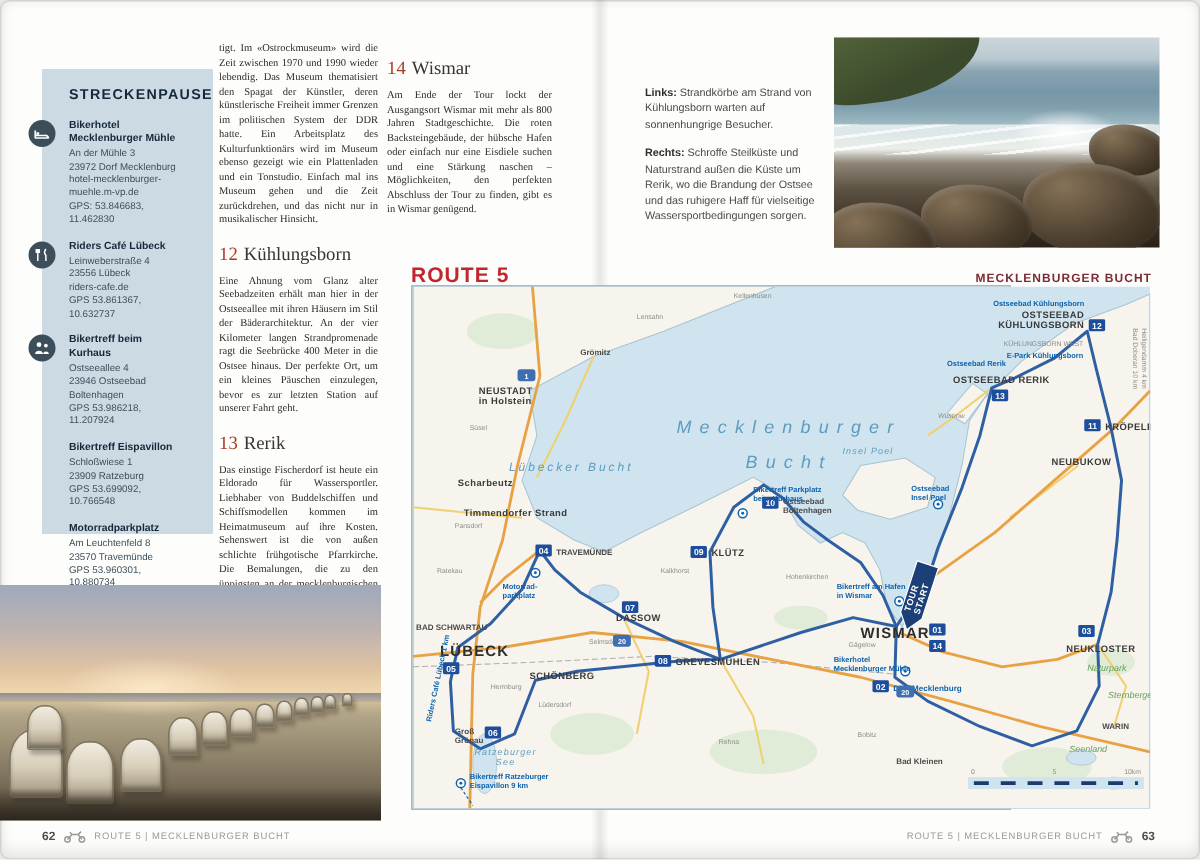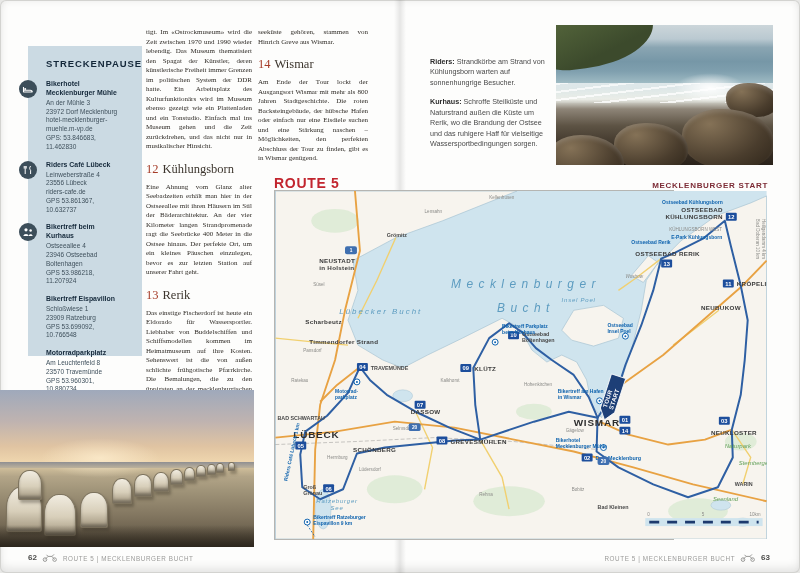--- a/index.html
+++ b/index.html
@@ -82,21 +82,21 @@
   .t-marker{font-size:5.8px;font-weight:bold;fill:#fff}
   .t-water-lg{font-size:12px;font-style:italic;fill:#5d9cc0;letter-spacing:5.5px}
   .t-water-md{font-size:8px;font-style:italic;fill:#5d9cc0;letter-spacing:2px}
   .t-water-sm{font-size:6px;font-style:italic;fill:#5d9cc0;letter-spacing:.8px}
   .t-green{font-size:6px;font-style:italic;fill:#63a05a}
   .t-shield{font-size:4.8px;font-weight:bold;fill:#fff}
   .t-tour{font-size:6px;font-weight:bold;fill:#fff;letter-spacing:.4px}
 
   
   .footer{position:absolute;bottom:11px;font-size:6.3px;letter-spacing:.6px;color:#9a9a98;
-     display:flex;align-items:flex-end;gap:5px}
+     display:flex;align-items:center;gap:5px}
   .f-left{left:28px}
   .f-right{right:30px}
   .f-num{font-size:8px;font-weight:bold;color:#4c4c4a;letter-spacing:0}
 </style>
 </head>
 <body>
 
 <div class="page">
   <div class="gutter"></div>
 
@@ -163,43 +163,42 @@
 
   <div class="col col1">
     <p>tigt. Im «Ostrockmuseum» wird die Zeit zwischen 1970 und 1990 wieder lebendig. Das Museum thematisiert den Spagat der Künstler, deren künstlerische Freiheit immer Grenzen im politischen System der DDR hatte. Ein Arbeitsplatz des Kulturfunktionärs wird im Museum ebenso gezeigt wie ein Plattenladen und ein Tonstudio. Einfach mal ins Museum gehen und die Zeit zurückdrehen, und das nicht nur in musikalischer Hinsicht.</p>
     <h3 class="sec"><span class="num">12</span><span>Kühlungsborn</span></h3>
     <p>Eine Ahnung vom Glanz alter Seebadzeiten erhält man hier in der Ostseeallee mit ihren Häusern im Stil der Bäderarchitektur. An der vier Kilometer langen Strandpromenade ragt die Seebrücke 400 Meter in die Ostsee hinaus. Der perfekte Ort, um ein kleines Päuschen einzulegen, bevor es zur letzten Station auf unserer Fahrt geht.</p>
     <h3 class="sec"><span class="num">13</span><span>Rerik</span></h3>
     <p>Das einstige Fischerdorf ist heute ein Eldorado für Wassersportler. Liebhaber von Buddelschiffen und Schiffsmodellen kommen im Heimatmuseum auf ihre Kosten. Sehenswert ist die von außen schlichte frühgotische Pfarrkirche. Die Bemalungen, die zu den üppigsten an der mecklenburgischen Ost-</p>
   </div>
 
   <div class="col col2">
-    <p>seeküste gehören, stammen von Hinrich Greve aus Wismar.</p>
     <h3 class="sec"><span class="num">14</span><span>Wismar</span></h3>
     <p>Am Ende der Tour lockt der Ausgangsort Wismar mit mehr als 800 Jahren Stadtgeschichte. Die roten Backsteingebäude, der hübsche Hafen oder einfach nur eine Eisdiele suchen und eine Stärkung naschen – Möglichkeiten, den perfekten Abschluss der Tour zu finden, gibt es in Wismar genügend.</p>
   </div>
 
   <div class="captions">
-    <p><span class="cap-label">Riders:</span><span> Strandkörbe am Strand von Kühlungsborn warten auf sonnenhungrige Besucher.</span></p>
-    <p><span class="cap-label">Kurhaus:</span><span> Schroffe Steilküste und Naturstrand außen die Küste um Rerik, wo die Brandung der Ostsee und das ruhigere Haff für vielseitige Wassersportbedingungen sorgen.</span></p>
+    <p><span class="cap-label">Links:</span><span> Strandkörbe am Strand von Kühlungsborn warten auf sonnenhungrige Besucher.</span></p>
+    <p><span class="cap-label">Rechts:</span><span> Schroffe Steilküste und Naturstrand außen die Küste um Rerik, wo die Brandung der Ostsee und das ruhigere Haff für vielseitige Wassersportbedingungen sorgen.</span></p>
   </div>
 
   <div class="photo-r">
     <div class="pr-foam"></div>
     <div class="pr-splash"></div>
     <div class="pr-rock" style="left:170px;top:58px;width:52px;height:34px"></div>
     <div class="pr-rock" style="left:126px;top:84px;width:92px;height:60px"></div>
     <div class="pr-rock" style="left:58px;top:98px;width:74px;height:48px"></div>
     <div class="pr-rock" style="left:-8px;top:110px;width:76px;height:52px"></div>
     <div class="pr-grass"></div>
   </div>
 
   <div class="map-header">
     <span class="mh-left">ROUTE 5</span>
-    <span class="mh-right">MECKLENBURGER START</span>
+    <span class="mh-right">MECKLENBURGER BUCHT</span>
   </div>
 
   <div class="map-box">
     <svg id="map-svg" width="492" height="348" viewBox="0 0 494 350">
 
       <rect x="0" y="0" width="494" height="350" fill="#cfe4ee"></rect>
 
       <path d="M0 0 L243 0 L168 30 L121 47 L78 70 L83 100 L73 130 L83 155 L108 170 L128 178 L153 165 L188 148 L228 128 L246 138 L258 160 L273 172 L288 165 L303 172 L313 190 L318 215 L328 228 L338 208 L348 190 L358 160 L368 120 L373 90 L383 75 L408 50 L443 25 L478 12 L494 5 L494 350 L0 350 Z" fill="#f7f4ee" stroke="#a9c4d2" stroke-width="0.7"></path>
 
       <path d="M288 140 L300 120 L330 115 L350 128 L345 148 L320 156 L298 150 Z" fill="#f7f4ee" stroke="#a9c4d2" stroke-width="0.7"></path>

